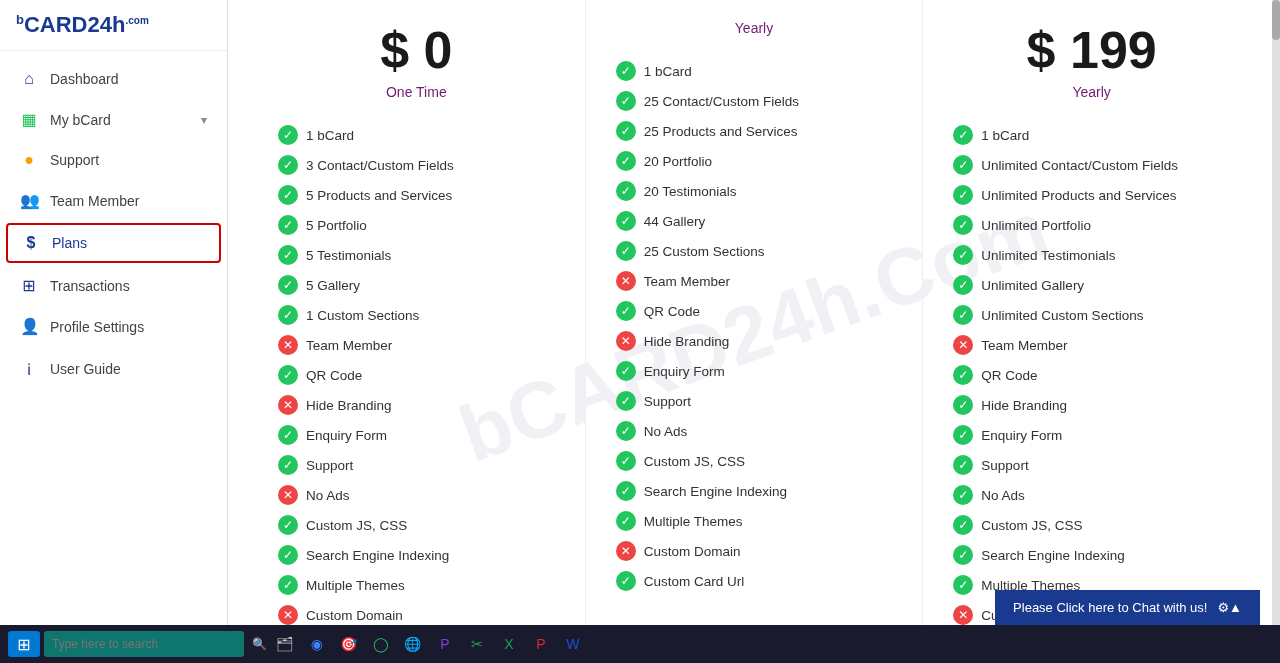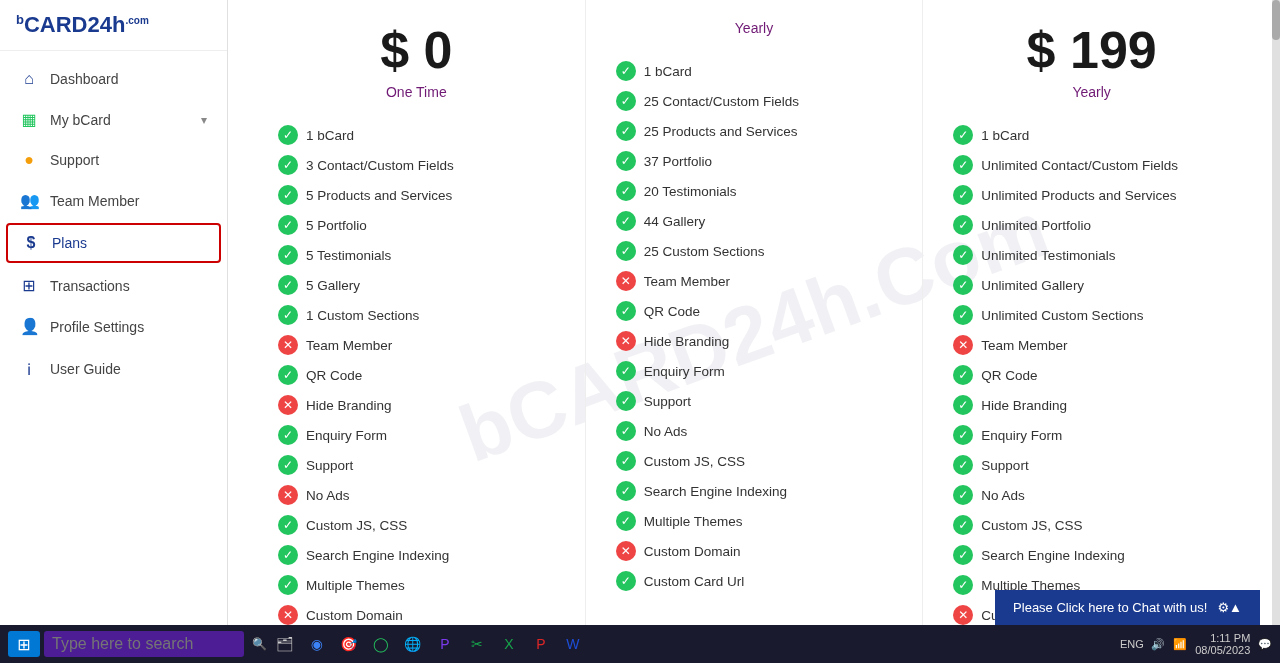--- a/index.html
+++ b/index.html
@@ -164,27 +164,27 @@
       background: #0078d4;
       width: 32px;
       height: 26px;
       display: flex;
       align-items: center;
       justify-content: center;
       border-radius: 3px;
       cursor: pointer;
     }
     .taskbar-search {
-      background: #4c1d95;
+      background: #0f766e;
       color: #ccc;
       border: none;
       height: 26px;
       width: 200px;
       padding: 0 8px;
-      font-size: 16px;
+      font-size: 12px;
       border-radius: 3px;
     }
     .taskbar-icon {
       width: 28px;
       height: 26px;
       display: flex;
       align-items: center;
       justify-content: center;
       color: #ccc;
       font-size: 14px;
@@ -365,21 +365,21 @@
           <li class="feature-item">
             <span class="check-icon check-green">✓</span>
             <span>25 Contact/Custom Fields</span>
           </li>
           <li class="feature-item">
             <span class="check-icon check-green">✓</span>
             <span>25 Products and Services</span>
           </li>
           <li class="feature-item">
             <span class="check-icon check-green">✓</span>
-            <span>37 Portfolio</span>
+            <span>20 Portfolio</span>
           </li>
           <li class="feature-item">
             <span class="check-icon check-green">✓</span>
             <span>20 Testimonials</span>
           </li>
           <li class="feature-item">
             <span class="check-icon check-green">✓</span>
             <span>44 Gallery</span>
           </li>
           <li class="feature-item">
@@ -531,27 +531,17 @@
   <div class="taskbar-icon">🗂</div>
   <div class="taskbar-icon" style="color:#3b82f6;">◉</div>
   <div class="taskbar-icon">🎯</div>
   <div class="taskbar-icon" style="color:#22c55e;">◯</div>
   <div class="taskbar-icon" style="color:#3b82f6;">🌐</div>
   <div class="taskbar-icon" style="color:#7c3aed;">P</div>
   <div class="taskbar-icon" style="color:#16a34a;">✂</div>
   <div class="taskbar-icon" style="color:#16a34a;">X</div>
   <div class="taskbar-icon" style="color:#dc2626;">P</div>
   <div class="taskbar-icon" style="color:#1d4ed8;">W</div>
-  <div class="taskbar-right">
-    <span>ENG</span>
-    <span>🔊</span>
-    <span>📶</span>
-    <div class="taskbar-clock">
-      <div>1:11 PM</div>
-      <div>08/05/2023</div>
-    </div>
-    <span>💬</span>
-  </div>
 </div>
 
 <div class="scrollbar-right">
   <div class="scrollbar-thumb"></div>
 </div>
 
 </body></html>

